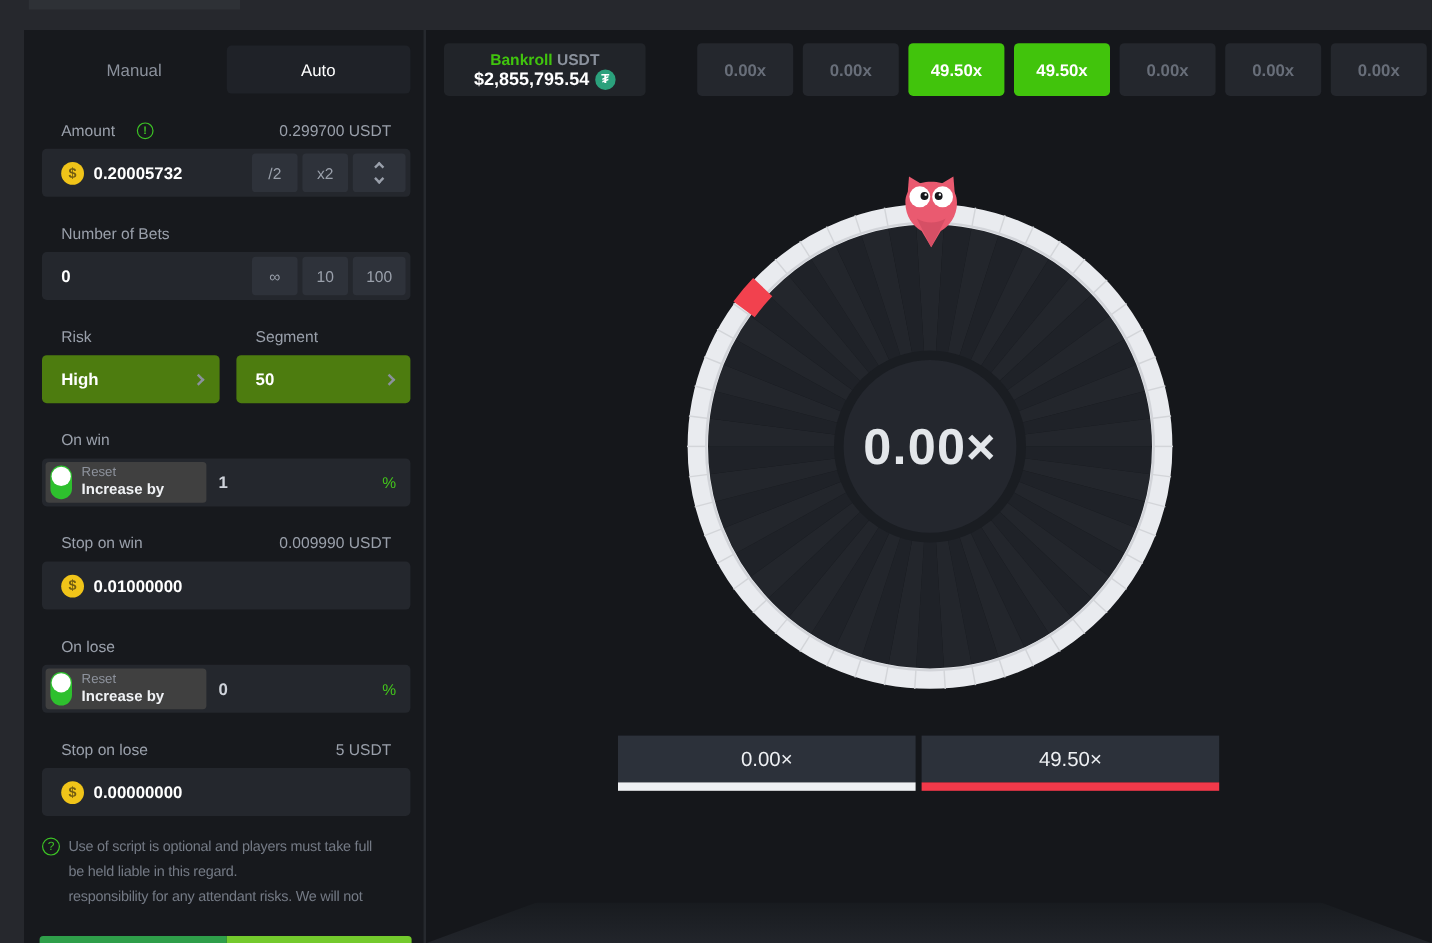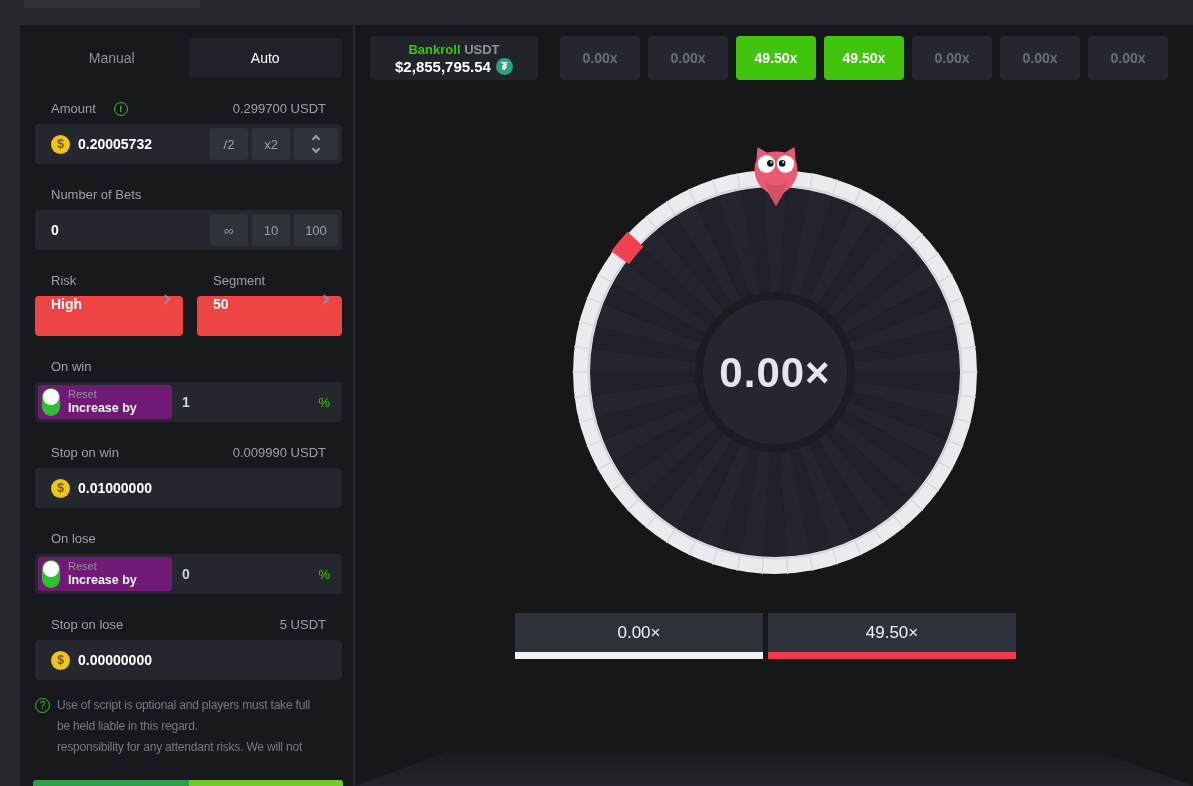--- a/index.html
+++ b/index.html
@@ -40,29 +40,29 @@
   .stepper { flex-direction:column; gap:4px; }
   .chev { width:6px; height:6px; border-top:2px solid #9aa0ab; border-right:2px solid #9aa0ab;
     display:block; }
   .chev.up { transform:rotate(-45deg); margin-top:3px; }
   .chev.down { transform:rotate(135deg); margin-bottom:3px; }
 
   .two-col { display:flex; gap:14px; }
   .col-risk { width:148px; } .col-seg { width:145px; }
   .col-label { margin-top:21px; height:18px; padding-left:16px; color:#9aa0ab; font-size:13px;
     display:flex; align-items:center; }
-  .dropdown { margin-top:7px; height:40px; background:#ef4444; border-radius:4px;
-    display:flex; padding:0 14px 0 16px; cursor:pointer; }
+  .dropdown { margin-top:7px; height:40px; background:#4d7c0f; border-radius:4px;
+    display:flex; align-items:center; padding:0 14px 0 16px; cursor:pointer; }
   .dropdown .value { flex:1; }
   .dd-chev { width:7px; height:7px; border-top:2px solid #8b919c; border-right:2px solid #8b919c;
     transform:rotate(45deg); }
 
   .mode-row { margin-top:7px; height:40px; background:#24272d; border-radius:4px;
     display:flex; align-items:center; padding:0 12px 0 3px; }
-  .mode-box { width:134px; height:34px; background:#701a75; border-radius:3px; display:flex;
+  .mode-box { width:134px; height:34px; background:#404040; border-radius:3px; display:flex;
     align-items:center; padding:0 6px 0 4px; flex:none; cursor:pointer; }
   .vtoggle { width:18px; height:28px; border-radius:9px; background:#2ec02e; position:relative;
     margin-right:8px; flex:none; }
   .vtoggle .knob { position:absolute; top:1px; left:1px; width:16px; height:16px;
     border-radius:50%; background:#fff; }
   .mode-labels { line-height:1.15; }
   .mode-reset { font-size:11px; color:#8e939d; display:block; }
   .mode-inc { font-size:12.5px; color:#f0f2f5; font-weight:700; display:block; }
   .mode-value { margin-left:10px; font-weight:700; color:#cfd3da; font-size:14px; flex:1; }
   .percent { color:#43c41c; font-size:13px; }
@@ -87,21 +87,21 @@
     align-items:center; justify-content:center; }
   .bk-line1 { font-size:13px; font-weight:700; }
   .bk-label { color:#41c40e; } .bk-cur { color:#8b929d; }
   .bk-line2 { font-size:15px; font-weight:700; color:#fff; display:flex; align-items:center;
     gap:5px; margin-top:1px; }
   .tether { width:17px; height:17px; border-radius:50%; background:#2ba17c; color:#fff;
     font-size:11px; font-weight:700; display:flex; align-items:center; justify-content:center; }
 
   .chip { position:absolute; top:11px; width:80px; height:44px; border-radius:4px;
     background:#24272d; color:#686e79; font-weight:700; font-size:14px; display:flex;
-    align-items:center; justify-content:center; }
+    align-items:center; justify-content:center;margin-left:21px; }
   .chip.active { background:#41c40c; color:#fff; }
   .chip.c0{left:205px} .chip.c1{left:293px} .chip.c2{left:381px} .chip.c3{left:469px}
   .chip.c4{left:557px} .chip.c5{left:645px} .chip.c6{left:733px}
 
   .wheel-svg { position:absolute; left:215px; top:142px; }
   .owl-svg { position:absolute; left:395px; top:121px; }
   .wheel-center-text { font-family:"Liberation Sans", sans-serif; font-size:42px;
     font-weight:600; fill:#e3e6ea; letter-spacing:1px; }
 
   .result-bar { position:absolute; top:588px; height:39px; background:#2c313a; color:#eef0f3;

